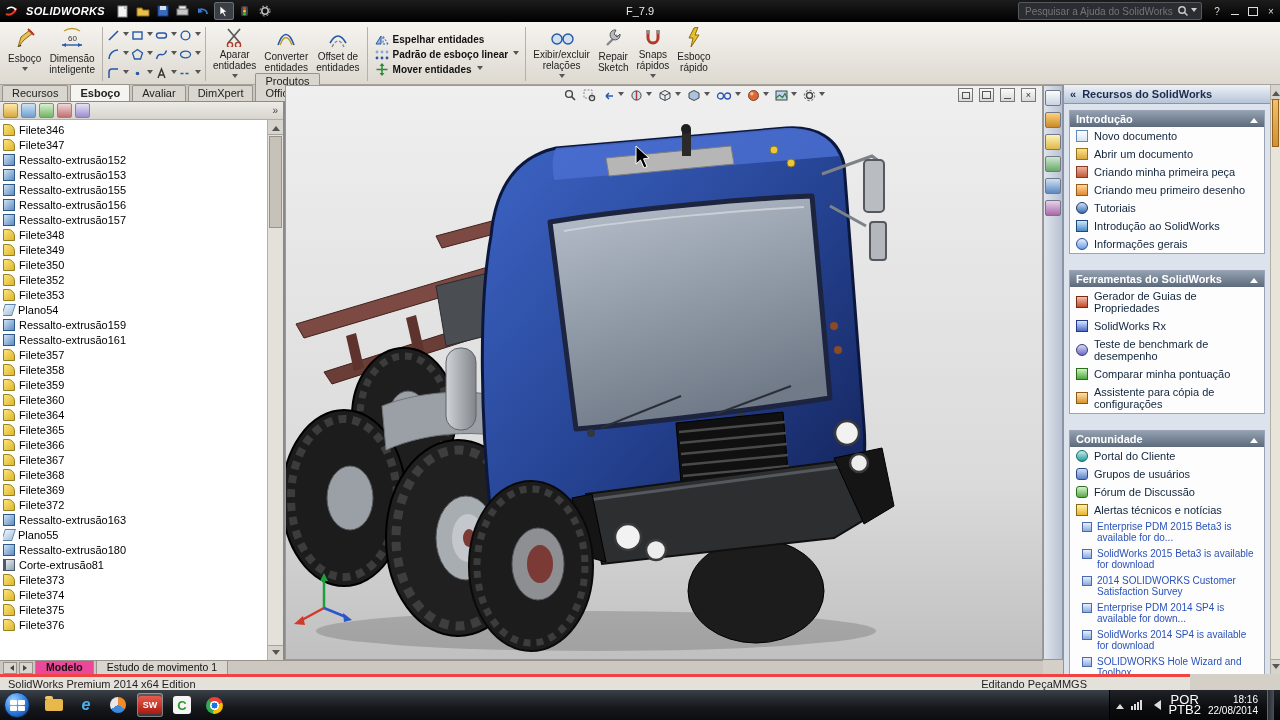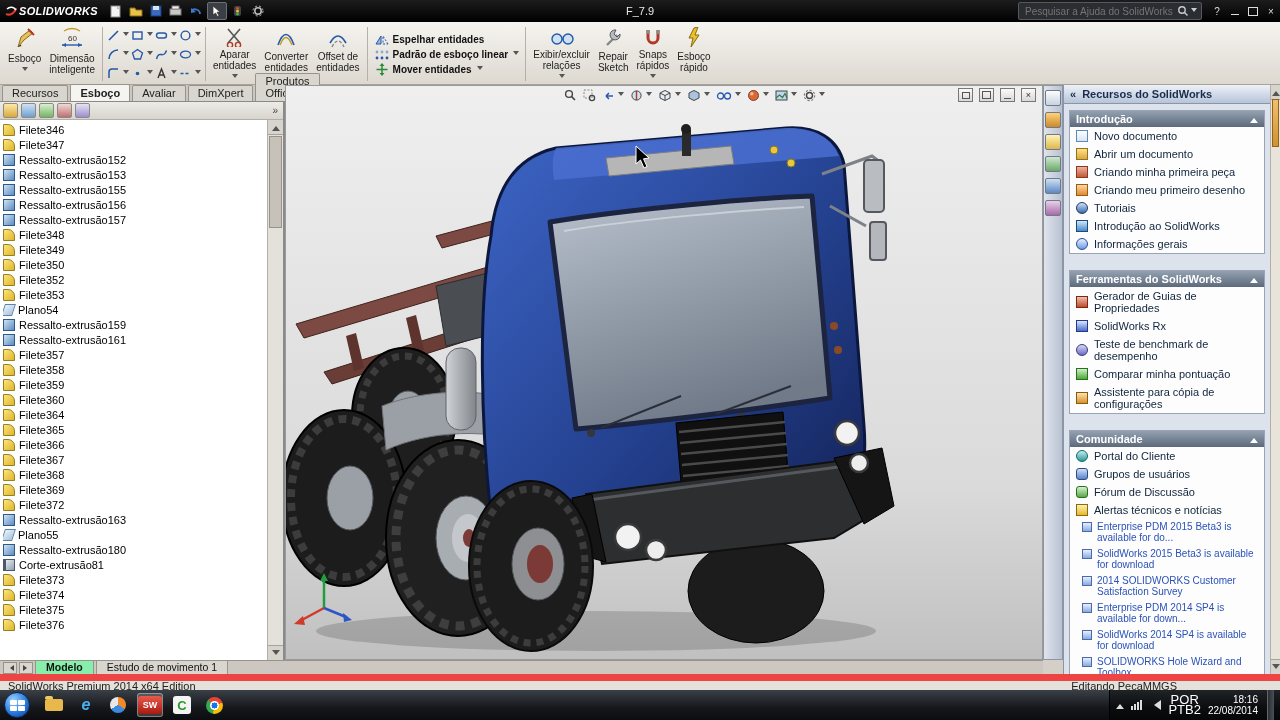--- a/index.html
+++ b/index.html
@@ -3,21 +3,21 @@
 <meta charset="utf-8">
 <style>
   html,body{margin:0;padding:0;}
   body{width:1280px;height:720px;position:relative;overflow:hidden;
        font-family:"Liberation Sans",sans-serif;background:#d4d0c8;font-size:11px;color:#111;}
   .abs{position:absolute;}
 
   
   #titlebar{left:0;top:0;width:1280px;height:22px;background:linear-gradient(#1c1c1c,#000);
             display:flex;align-items:center;color:#fff;}
-  #logo{display:flex;align-items:center;gap:1px;padding:0 8px 0 4px;}
+  #logo{display:flex;align-items:center;gap:8px;padding:0 8px 0 4px;}
   #logo-mark{width:14px;height:14px;}
   #logo-text{font-weight:bold;font-style:italic;font-size:11px;letter-spacing:.3px;}
   .tb-ico{width:18px;height:16px;margin:0 1px;display:flex;align-items:center;justify-content:center;border-radius:2px;}
   .tb-ico.sel{background:#3a3f46;border:1px solid #6a7078;}
   #doc-title{position:absolute;left:0;right:0;text-align:center;font-size:11px;color:#e8e8e8;pointer-events:none;}
   #search-wrap{margin-left:auto;display:flex;align-items:center;background:#2a2d31;border:1px solid #55595e;
                border-radius:2px;height:16px;padding:0 4px;margin-right:6px;}
   #search-input{background:transparent;border:0;outline:0;color:#cfcfcf;font-size:10px;width:150px;font-family:"Liberation Sans",sans-serif;}
   .win-glyph{width:14px;height:12px;margin:0 2px;display:flex;align-items:center;justify-content:center;color:#ddd;font-size:10px;}
   .box-glyph{width:8px;height:7px;border:1px solid #ddd;}
@@ -118,23 +118,23 @@
   #pane-scroll{left:1270px;top:85px;width:10px;height:589px;background:#e8e4da;border-left:1px solid #b2afa7;box-sizing:border-box;}
   #pane-thumb{position:absolute;left:1px;right:1px;top:14px;height:46px;background:linear-gradient(#f0c070,#d0922e);border:1px solid #96621a;}
 
   
   #bottom-tabs{left:0;top:660px;width:1043px;height:14px;background:#ccc8c1;border-top:1px solid #97938b;
                display:flex;align-items:center;gap:2px;padding-left:3px;box-sizing:border-box;}
   .bt-arrow{width:12px;height:10px;background:#d9d6cf;border:1px solid #97938b;display:flex;align-items:center;justify-content:center;}
   .tri-l{width:0;height:0;border:3px solid transparent;border-right:4px solid #444;}
   .tri-r{width:0;height:0;border:3px solid transparent;border-left:4px solid #444;}
   .btab{padding:0 10px;height:13px;display:flex;align-items:center;font-size:10.5px;background:#d9d6cf;border:1px solid #97938b;border-top:0;}
-  .btab.active{background:#86efac;font-weight:bold;}
-  #statusbar{left:0;top:674px;width:1280px;height:16px;background:linear-gradient(#efedе8,#dcd8d0);background-color:#e4e1da;
-             border-top:7px solid #ef4444;display:flex;align-items:center;padding:0 8px;box-sizing:border-box;color:#222;}
+  .btab.active{background:#ec4899;font-weight:bold;}
+  #statusbar{left:0;top:674px;width:1190px;height:16px;background:linear-gradient(#efedе8,#dcd8d0);background-color:#e4e1da;
+             border-top:3px solid #ef4444;display:flex;align-items:center;padding:0 8px;box-sizing:border-box;color:#222;}
   #sb-mode{margin-left:auto;}
   #sb-units{margin-right:95px;}
   #taskbar{left:0;top:690px;width:1280px;height:30px;background:linear-gradient(#3a4048,#15171b 60%,#0c0d10);
            display:flex;align-items:center;padding-left:4px;box-sizing:border-box;}
   #start-orb{width:24px;height:24px;border-radius:50%;background:radial-gradient(circle at 35% 30%,#9ad0ff,#2a7ade 55%,#0a3a86);
              display:grid;grid-template-columns:7px 7px;grid-auto-rows:5px;gap:1px;align-content:center;justify-content:center;margin-right:8px;border:1px solid #0a2a5a;}
   #start-orb span{background:#fff;border-radius:1px;}
   .app-ico{width:26px;height:24px;margin:0 3px;border-radius:3px;display:flex;align-items:center;justify-content:center;font-size:13px;}
   .app-ico.active{background:rgba(255,255,255,.18);border:1px solid rgba(255,255,255,.35);box-sizing:border-box;}
   .folder-i{width:18px;height:12px;background:linear-gradient(#ffe08a,#d8a await93c);background-color:#e8b84a;border-radius:2px;position:relative;}

